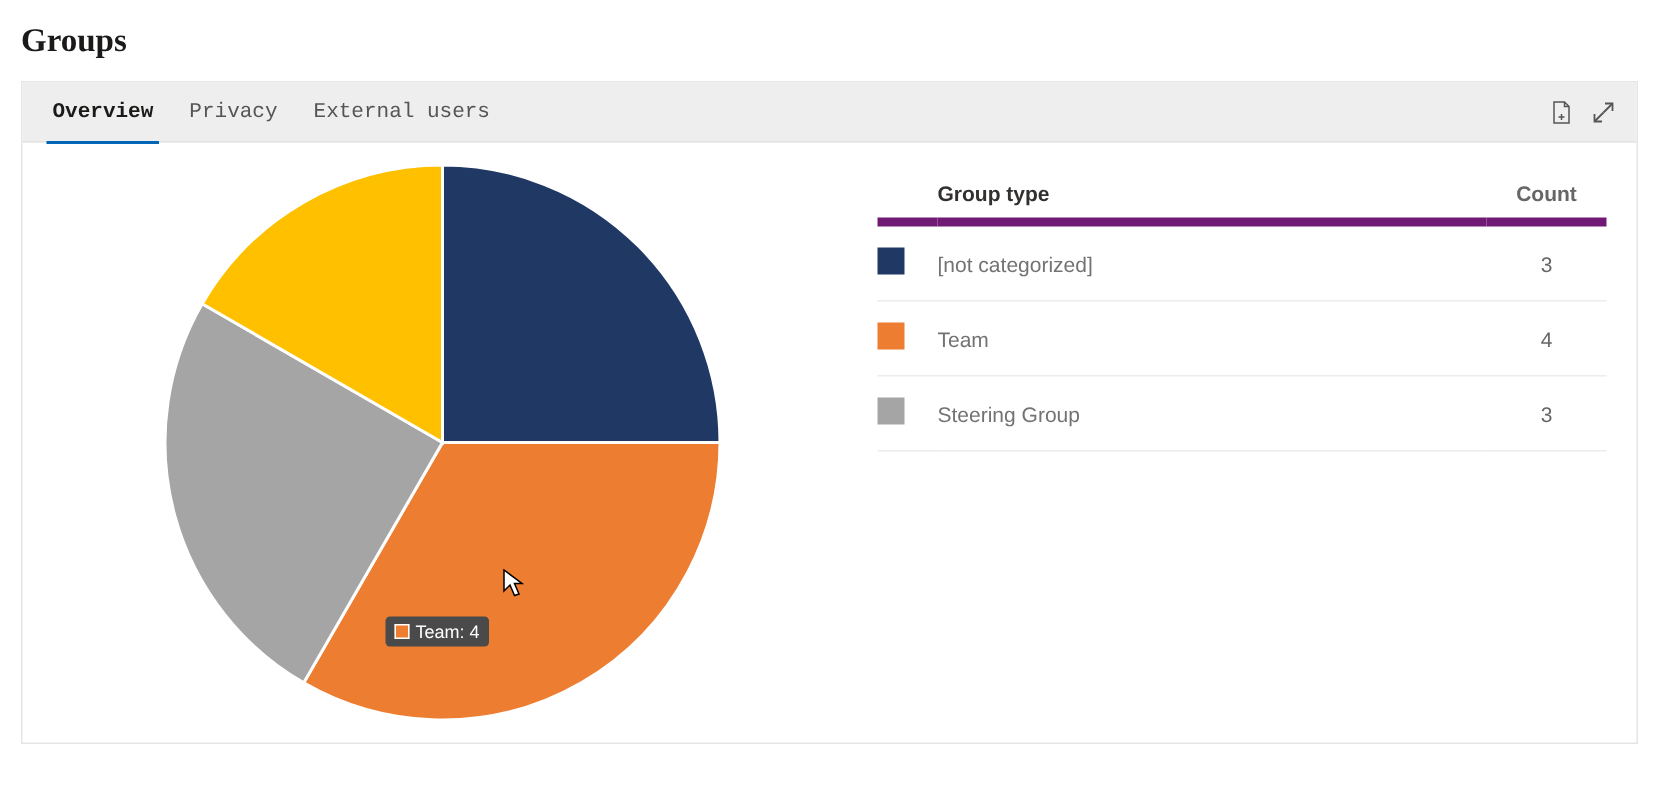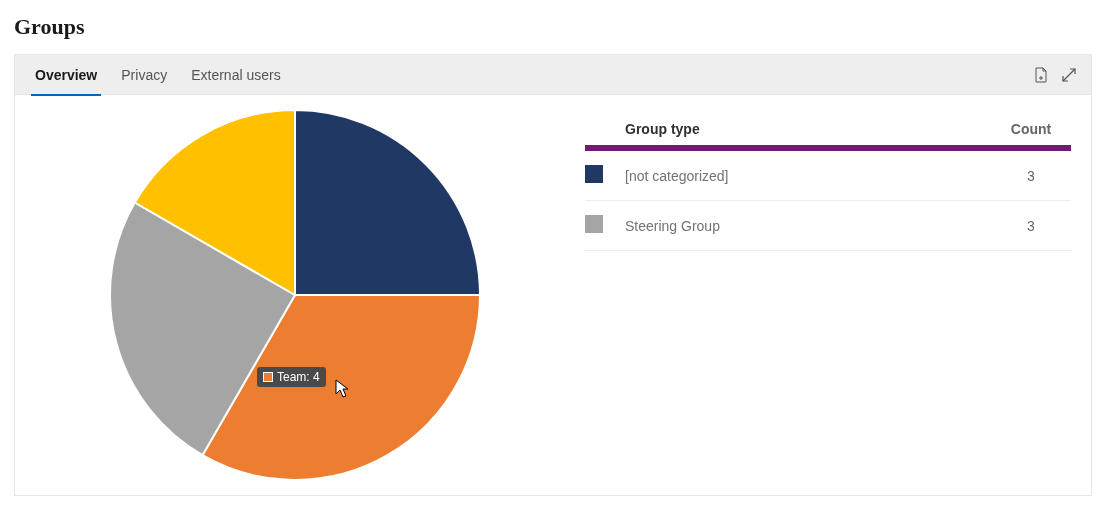--- a/index.html
+++ b/index.html
@@ -21,20 +21,21 @@
   .panel {
     border: 1px solid #e5e5e5;
   }
   .tabbar {
     display: flex;
     align-items: center;
     background: #eeeeee;
     padding: 0 8px;
     height: 40px;
     border-bottom: 1px solid #e3e3e3;
+    font-family: Liberation Mono, monospace;
   }
   .tab {
     padding: 0 12px;
     height: 40px;
     line-height: 40px;
     color: #555;
     cursor: pointer;
     position: relative;
     font-size: 14px;
   }
@@ -70,20 +71,21 @@
     position: absolute;
     background: #4a4a4a;
     color: #fff;
     font-size: 12px;
     padding: 3px 6px;
     border-radius: 3px;
     display: flex;
     align-items: center;
     gap: 4px;
     pointer-events: none;
+    margin-top: 44px;
   }
   .tooltip .swatch {
     width: 10px; height: 10px;
     border: 1px solid #fff;
     display: inline-block;
   }
   .cursor-icon {
     position: absolute;
     pointer-events: none;
   }
@@ -174,20 +176,25 @@
             <th class="count-col">Count</th>
           </tr>
         </thead>
         <tbody id="legend-body">
             <tr>
               <td class="swatch-cell"><span class="swatch-big" style="background:#1f3864"></span></td>
               <td>[not categorized]</td>
               <td class="count-col">3</td>
             </tr>
             <tr>
+              <td class="swatch-cell"><span class="swatch-big" style="background:#ed7d31"></span></td>
+              <td>Team</td>
+              <td class="count-col">4</td>
+            </tr>
+            <tr>
               <td class="swatch-cell"><span class="swatch-big" style="background:#a5a5a5"></span></td>
               <td>Steering Group</td>
               <td class="count-col">3</td>
             </tr>
           </tbody>
       </table>
     </div>
   </div>
 </div>
 

